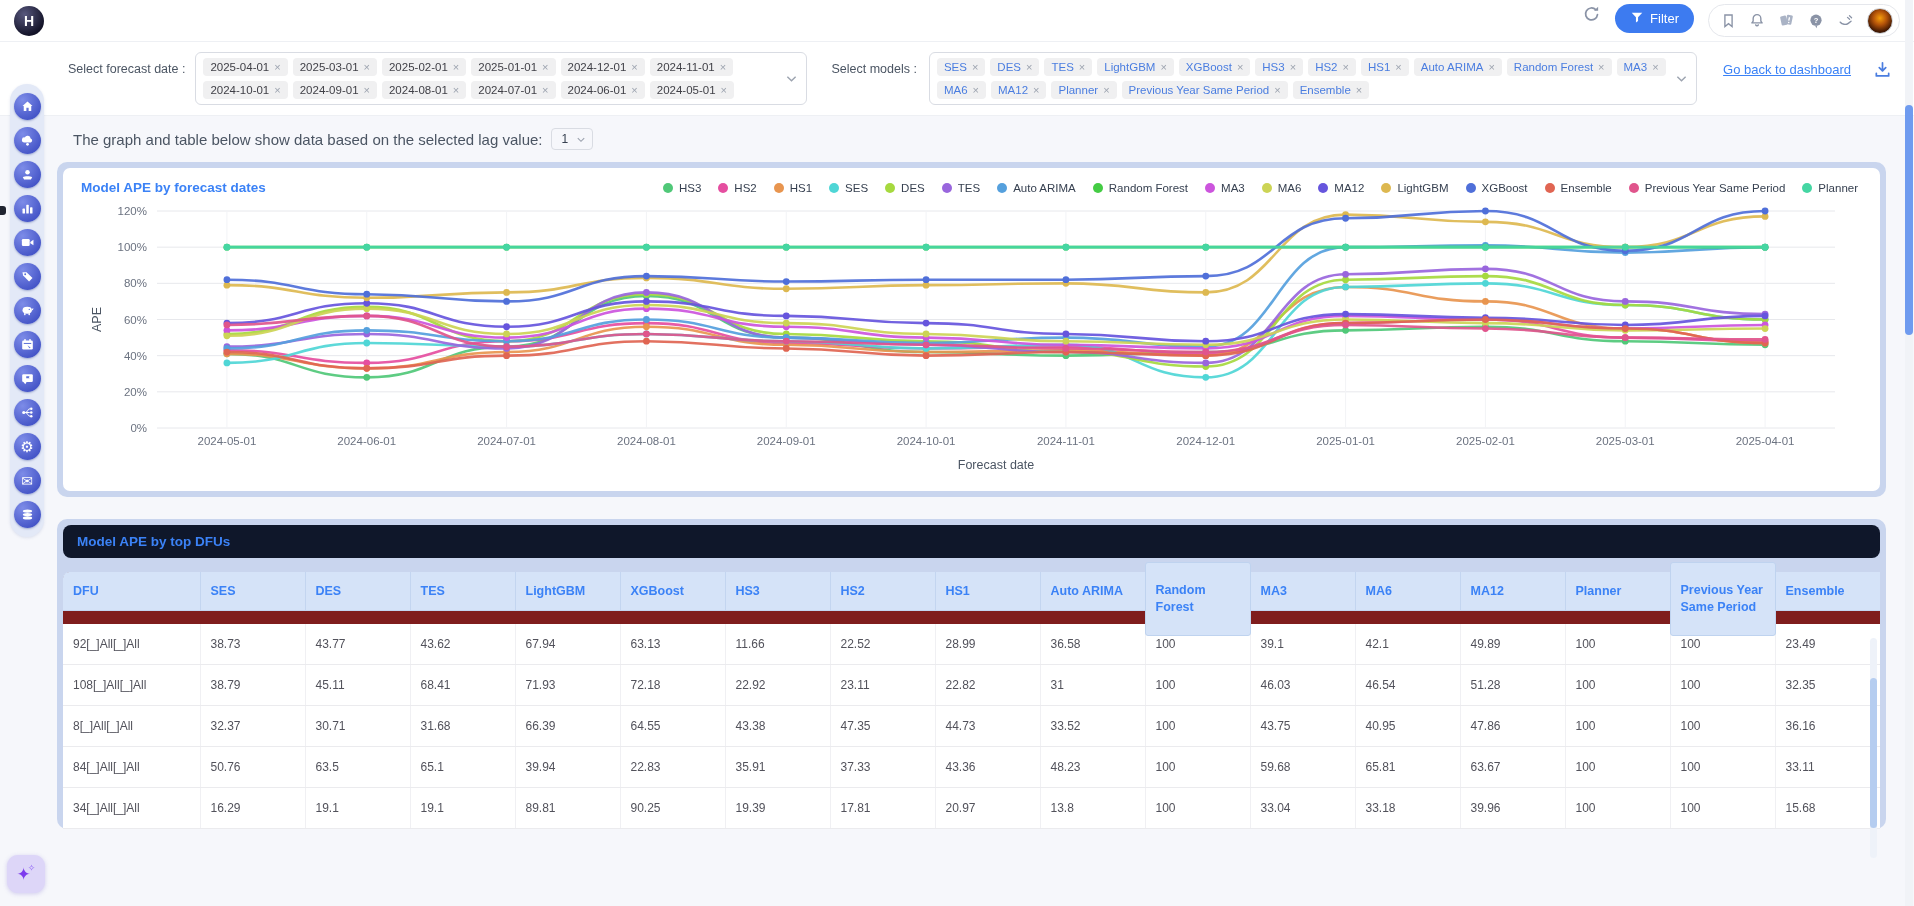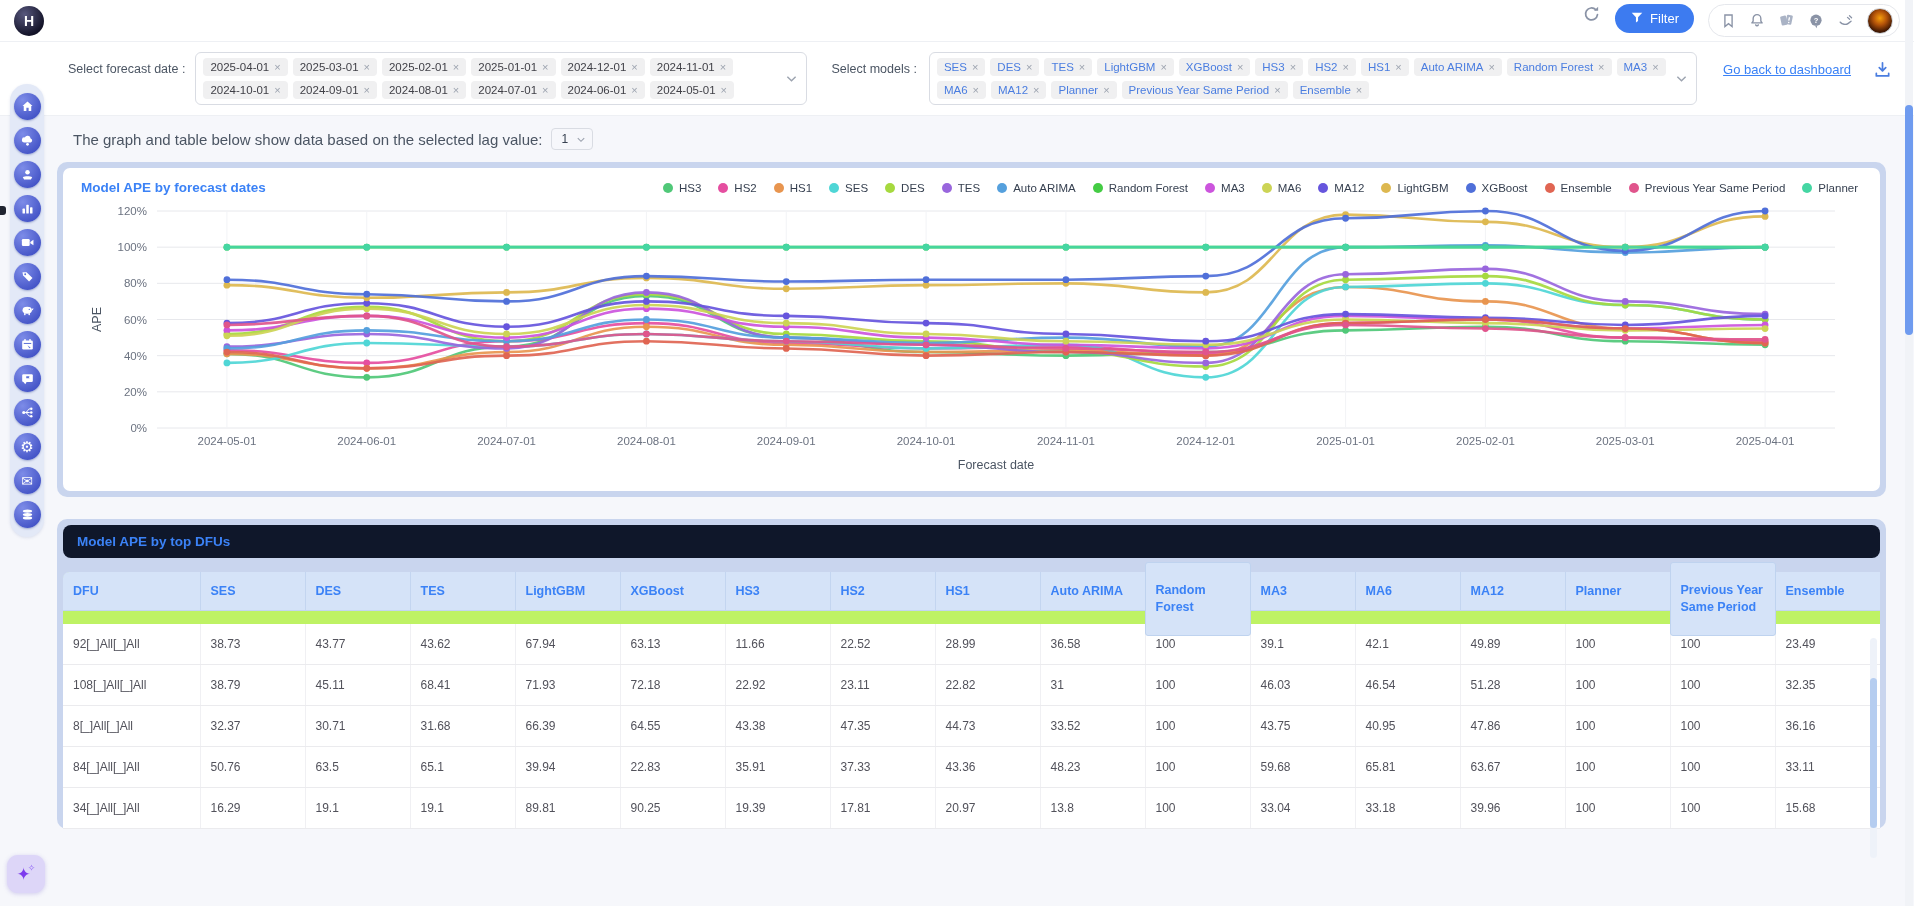--- a/index.html
+++ b/index.html
@@ -78,21 +78,21 @@
   .chart-title { color:#3b82f6; font-size:13.5px; font-weight:bold; }
   .legend { margin-left:auto; display:flex; align-items:center; gap:17px; flex-wrap:nowrap;
             padding-right:6px;}
   .lg-item { display:flex; align-items:center; gap:6px; cursor:pointer; white-space:nowrap;}
   .lg-dot { width:10px; height:10px; border-radius:50%; }
   .lg-label { font-size:11.5px; color:#374151; }
 
   
   .table-title-bar { background:#0f172a; border-radius:8px; padding:9px 14px; margin-bottom:14px;}
   .table-title { color:#3b82f6; font-size:13.5px; font-weight:bold; }
-  .table-wrap { background:#bef264; border-radius:8px 8px 0 0; position:relative; padding:0; }
+  .table-wrap { background:#7f1d1d; border-radius:8px 8px 0 0; position:relative; padding:0; }
   table { width:100%; border-collapse:collapse; table-layout:fixed; }
   col.dfu-col { width:137px; }
   thead th { background:#d5e3f8; color:#3b82f6; font-size:12.5px; font-weight:600;
              text-align:left; padding:12px 10px; border-right:1px solid #c3d5f0;
              border-bottom:1px solid #c3d5f0; position:relative; overflow:visible;}
   thead th:first-child { border-radius:6px 0 0 0; }
   thead th:last-child { border-right:none; }
   th .raise-box { position:absolute; left:-1px; right:-1px; top:-10px; bottom:-26px;
                   background:#d5e3f8; border:1px solid #bfd3ef; border-radius:3px;
                   display:flex; align-items:center; padding:0 10px; z-index:3;

